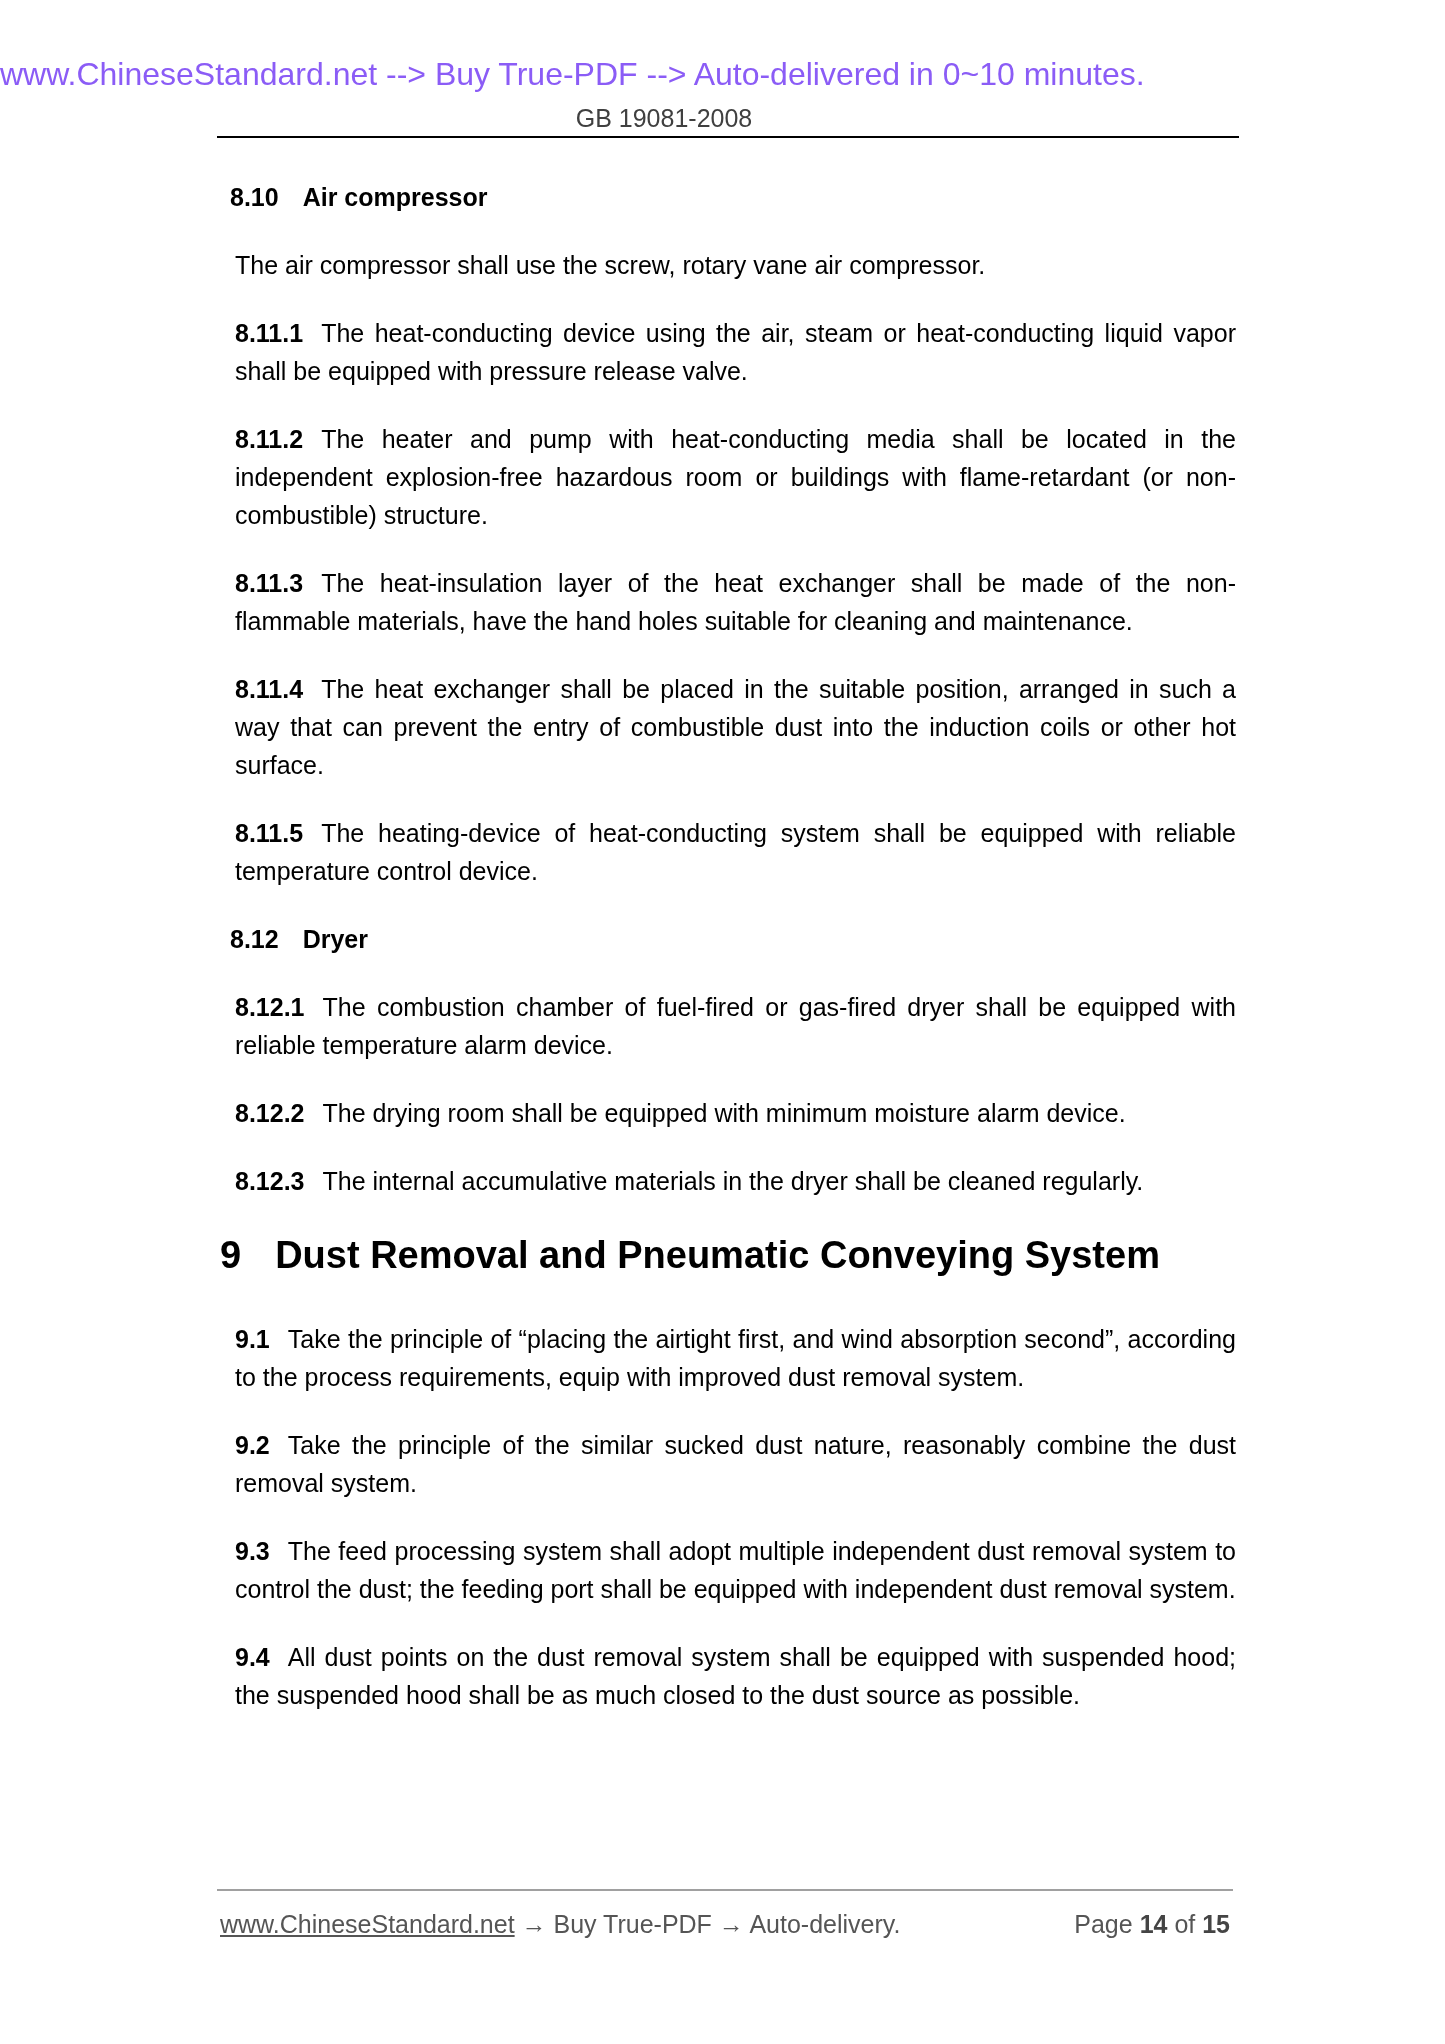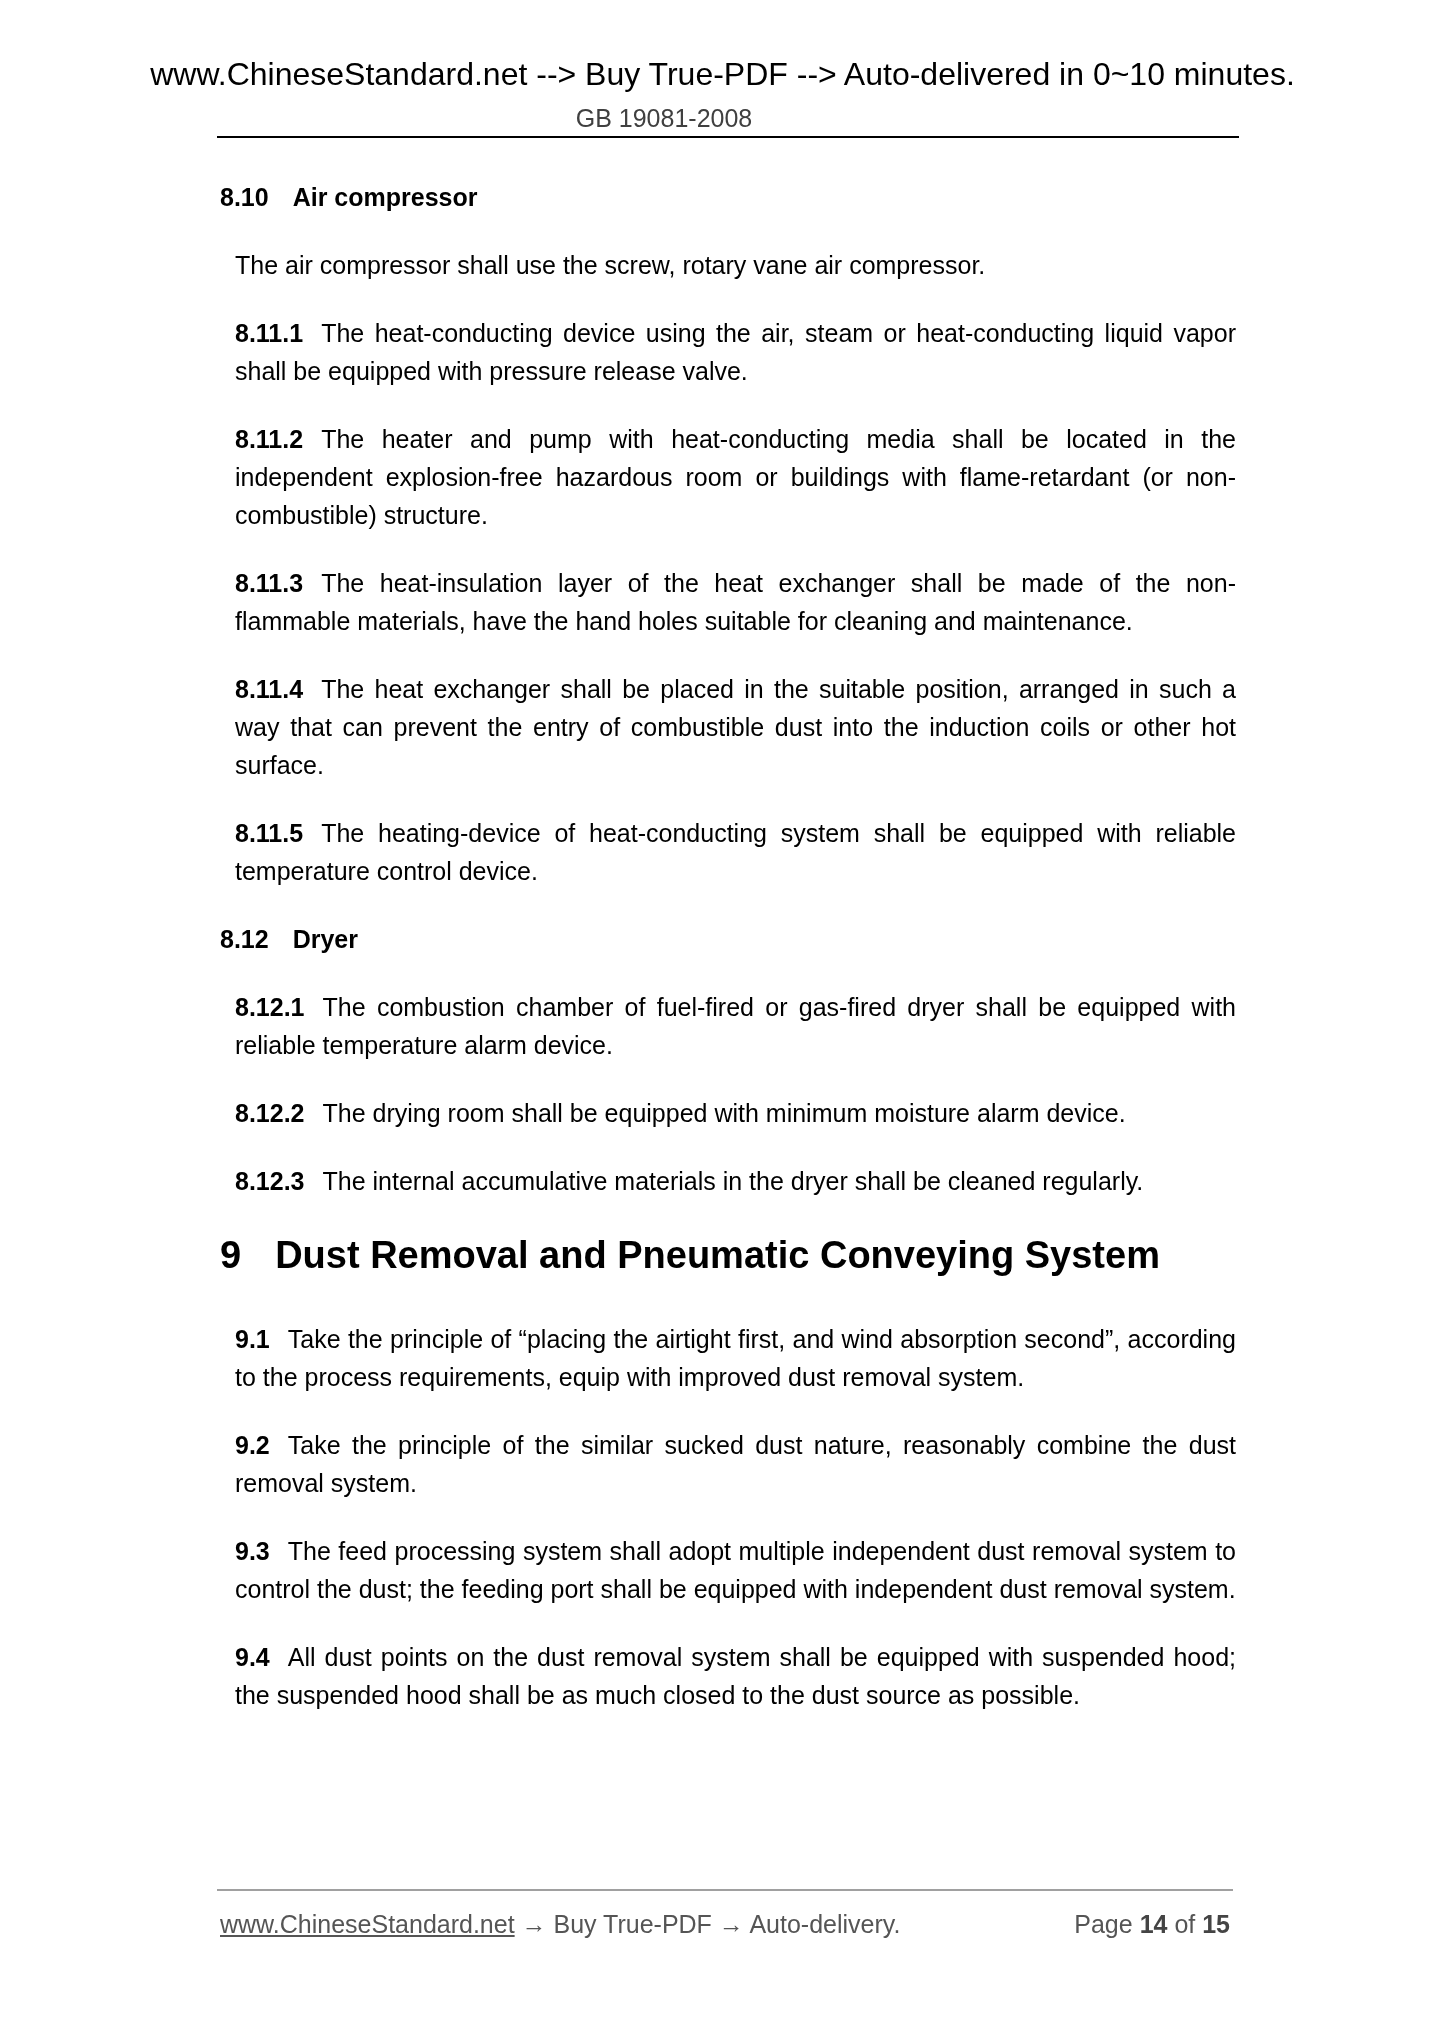--- a/index.html
+++ b/index.html
@@ -1,21 +1,21 @@
 <!DOCTYPE html>
 <html><head>
 <meta charset="utf-8">
 <style>
   html, body { margin:0; padding:0; background:#fff; }
   body { width:1445px; height:2044px; position:relative; overflow:hidden; font-family:"Liberation Sans", sans-serif; color:#000; }
-  .hdr1 { position:absolute; top:56px; left:0; width:1445px; text-align:center; font-size:32px; color:#000000; }
+  .hdr1 { position:absolute; top:56px; left:0; width:1445px; font-size:32px; color:#8b5cf6; }
   .hdr2 { position:absolute; top:104px; left:0; width:1328px; text-align:center; font-size:25px; color:#404040; }
   .hrule { position:absolute; top:136px; left:217px; width:1022px; height:2px; background:#000; }
   .content { position:absolute; top:178px; left:220px; width:1016px; }
-  .sec { font-size:25px; font-weight:bold; margin:0 0 30px 0; line-height:38px; }
+  .sec { font-size:25px; font-weight:bold; margin:0 0 30px 10px; line-height:38px; }
   .sec .num { display:inline-block; margin-right:24px; }
   p.para { font-size:25px; line-height:38px; margin:0 0 30px 15px; text-align:justify; }
   p.para .num { font-weight:bold; margin-right:18px; }
   .ch { font-size:38px; font-weight:bold; line-height:50px; margin:14px 0 40px 0; }
   .ch .num { margin-right:34px; }
   .frule { position:absolute; top:1889px; left:217px; width:1016px; height:2px; background:#a0a0a0; }
   .footer { position:absolute; top:1910px; left:220px; width:1010px; font-size:25px; color:#555; }
   .footer .link { color:#555; text-decoration:underline;text-align:right; }
   .footer .right { position:absolute; right:0; top:0; }
   .footer b { color:#444; }

